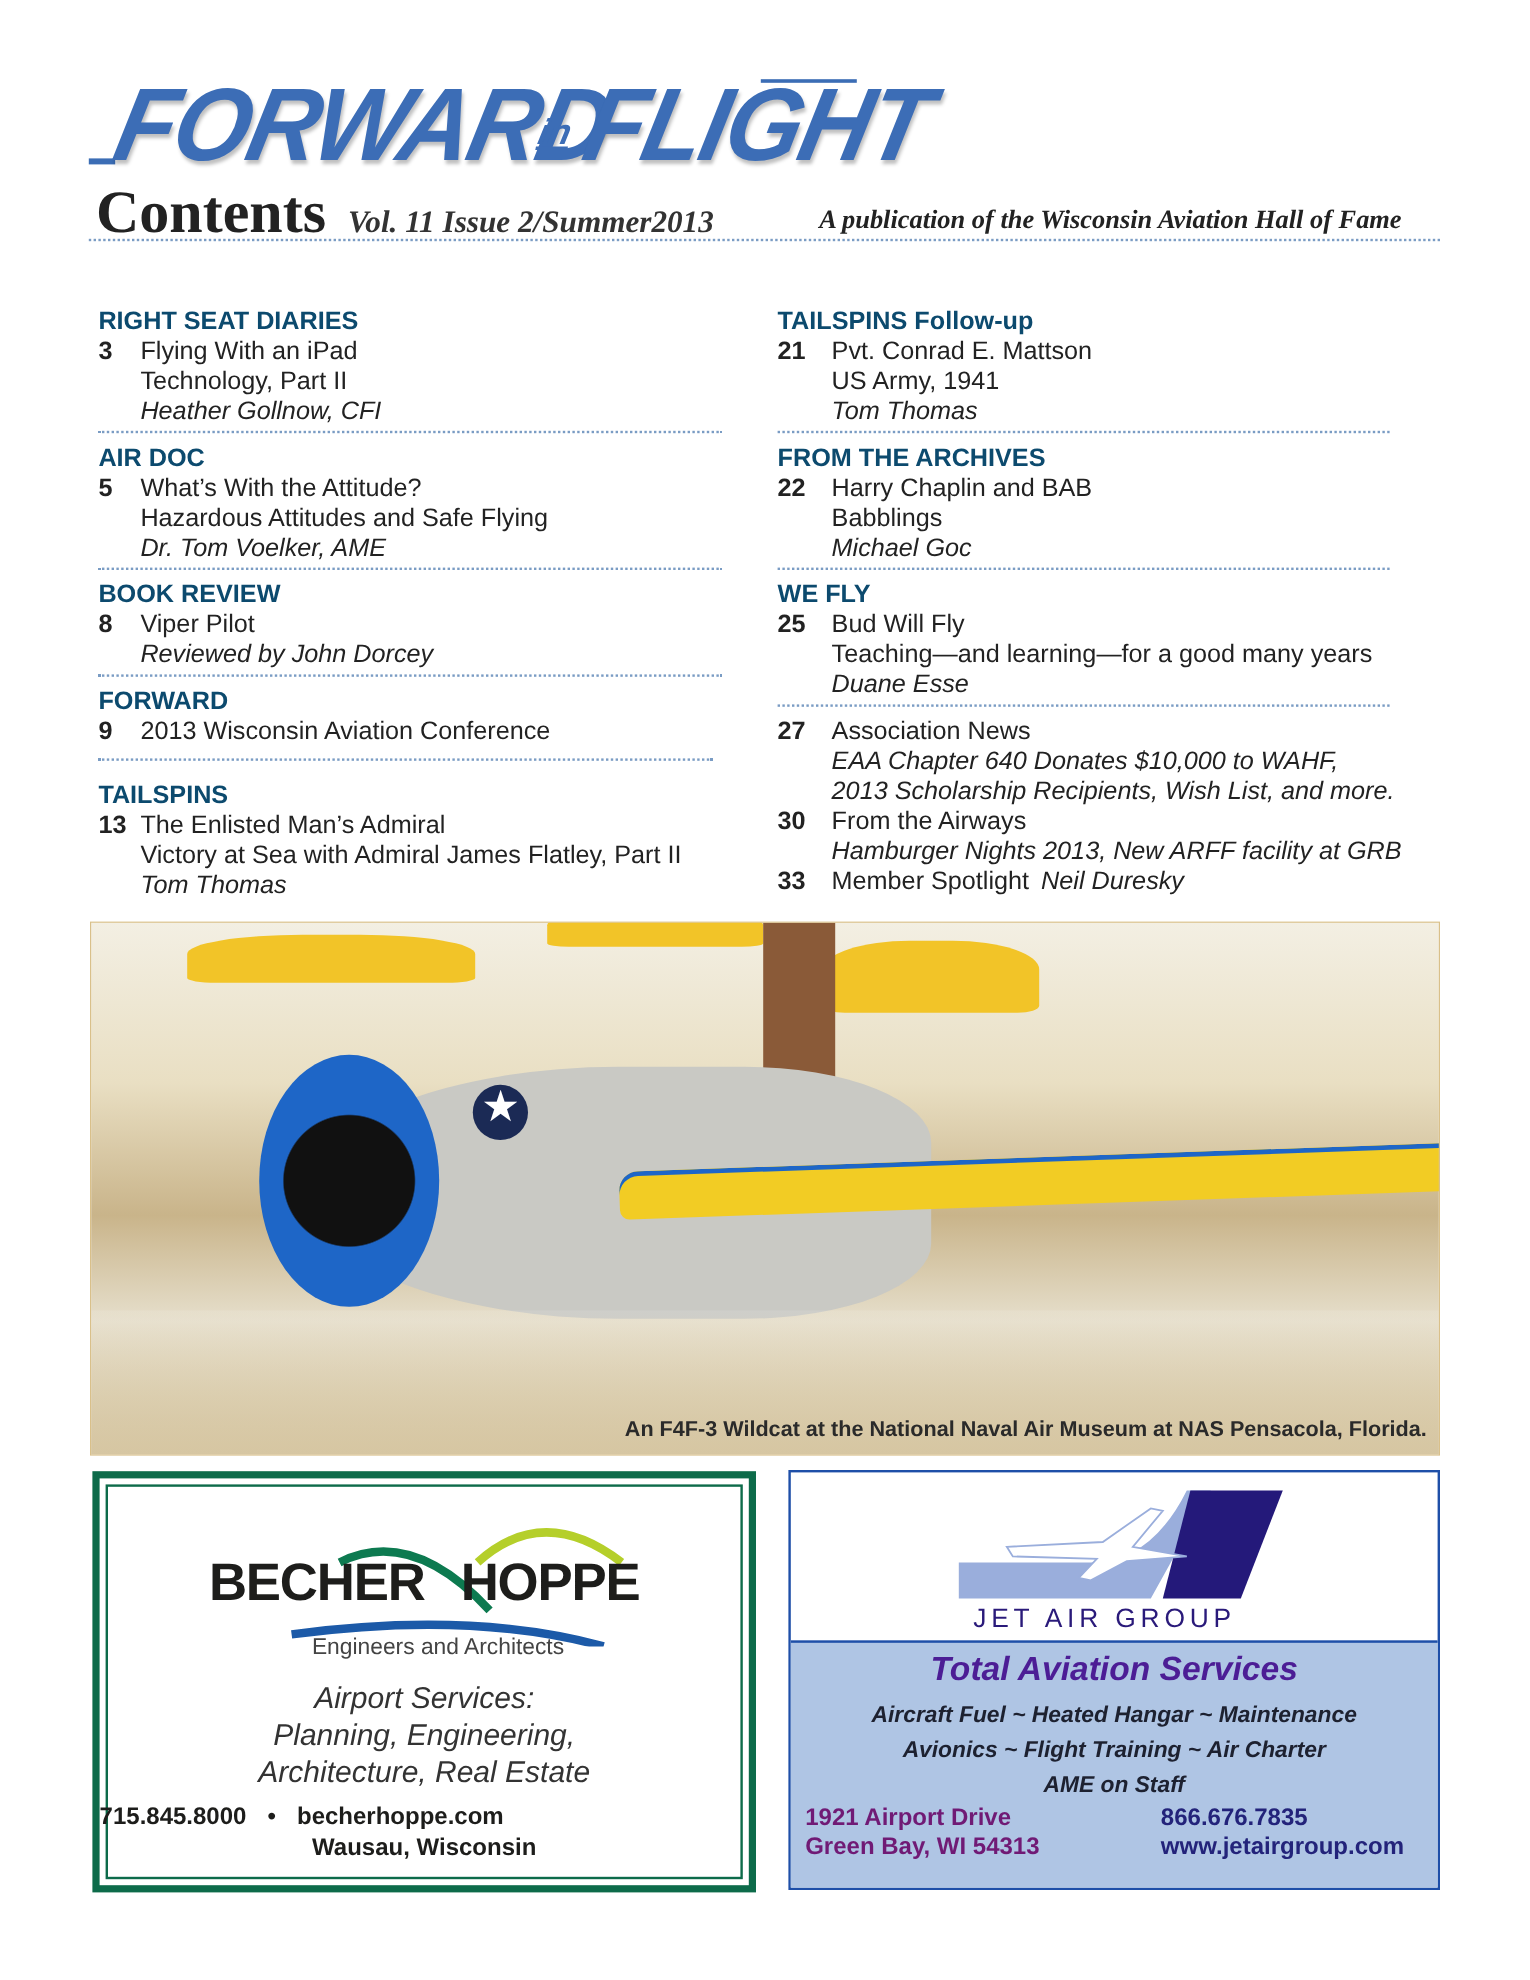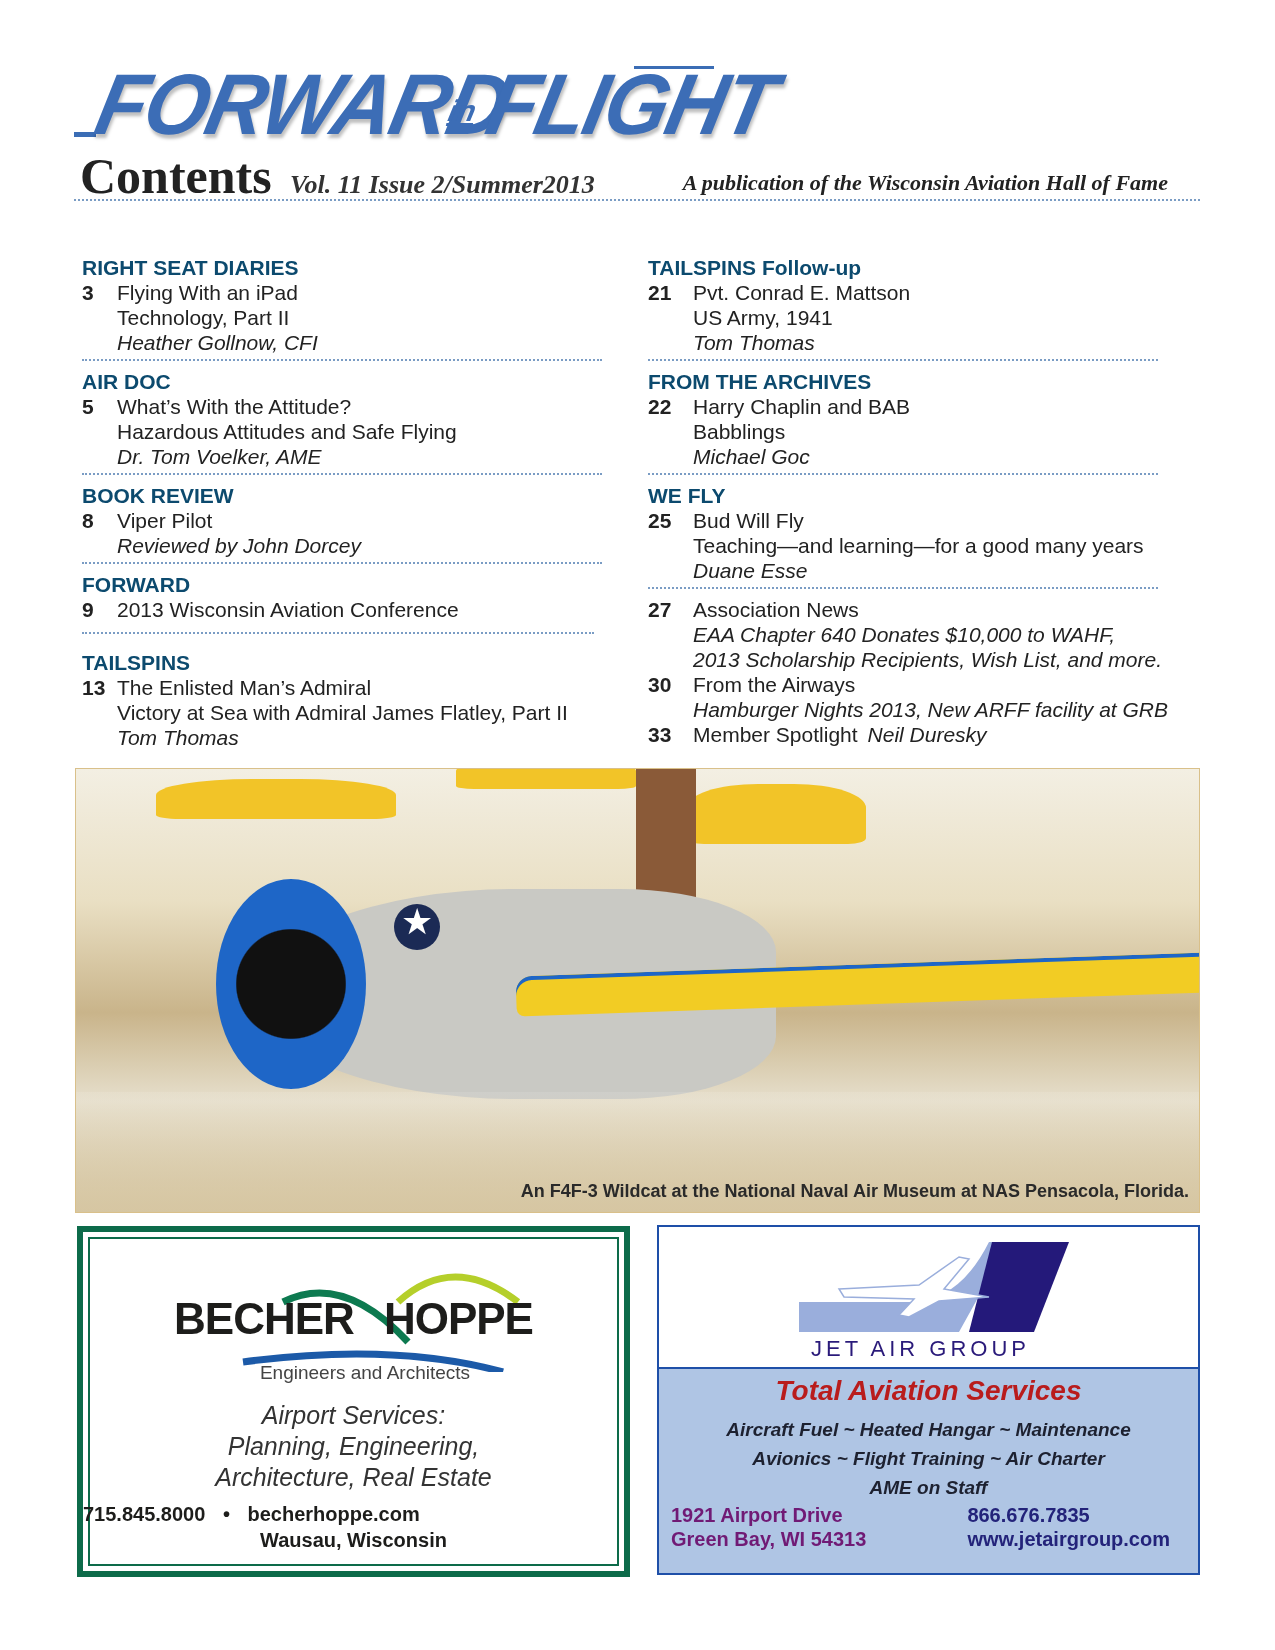--- a/index.html
+++ b/index.html
@@ -74,21 +74,21 @@
   .bh-tag { position:absolute; left:0; right:0; top:130px; text-align:center; font-size:19px; color:#444;margin-left:23px; }
   .bh-services { position:absolute; left:0; right:0; top:168px; text-align:center; font-style:italic; font-size:25px; line-height:31px; color:#333; }
   .bh-contact { position:absolute; left:0; right:0; top:271px; text-align:left; font-weight:bold; font-size:20px; color:#1d1d1b; }
   .bh-city { position:absolute; left:0; right:0; top:297px; text-align:center; font-weight:bold; font-size:20px; color:#1d1d1b; }
 
   
   .ad-ja { position:absolute; left:657px; top:1225px; width:543px; height:350px; border:2px solid #1e4fa8; box-sizing:border-box; background:#fff; }
   .ja-top { position:absolute; left:0; top:0; right:0; height:140px; }
   .ja-bottom { position:absolute; left:0; top:140px; right:0; bottom:0; background:#afc5e4; border-top:2px solid #1e4fa8; }
   .ja-wordmark { position:absolute; left:0; right:16px; top:109px; text-align:center; font-size:22px; letter-spacing:4px; color:#2a1a7a; }
-  .ja-title { position:absolute; left:0; right:0; top:6px; text-align:center; font-weight:bold; font-style:italic; font-size:28px; color:#b91c1c; }
+  .ja-title { position:absolute; left:0; right:0; top:6px; text-align:center; font-weight:bold; font-style:italic; font-size:28px; color:#4c1d95; }
   .ja-lines { position:absolute; left:0; right:0; top:46px; text-align:center; font-weight:bold; font-style:italic; font-size:19px; line-height:29px; color:#1d2130; }
   .ja-addr { position:absolute; left:12px; top:134px; font-weight:bold; font-size:20px; line-height:24px; color:#701a75; }
   .ja-phone { position:absolute; right:28px; top:134px; text-align:left; font-weight:bold; font-size:20px; line-height:24px; color:#23237a; }
 </style>
 </head>
 <body>
 
 <div class="masthead">
   <div class="bar"></div>
   <div class="topline"></div>

